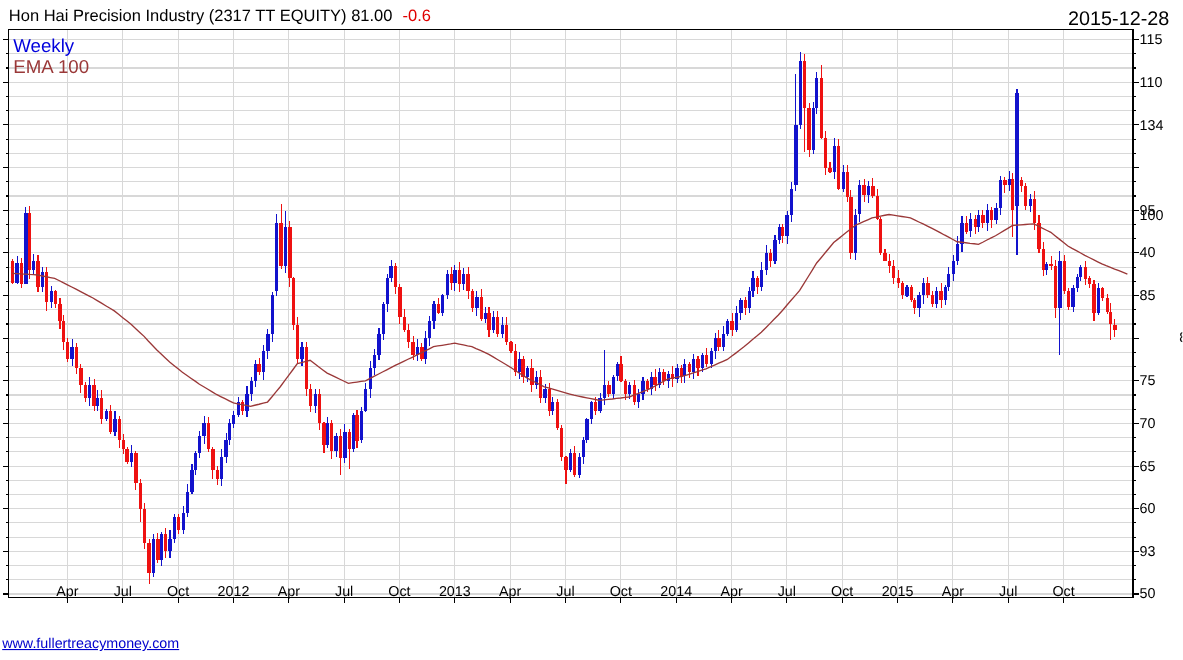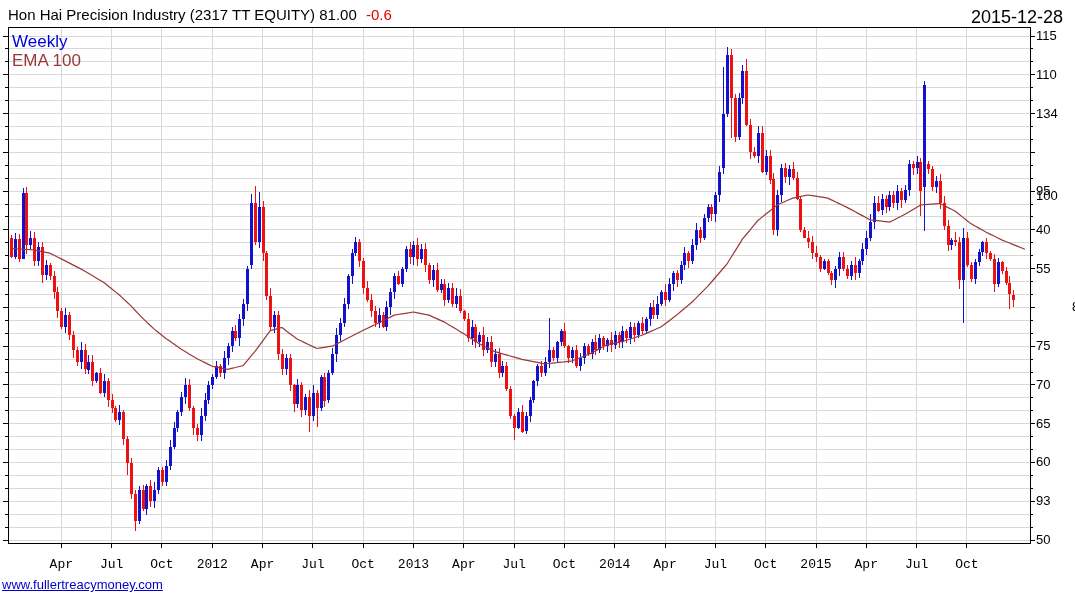--- a/index.html
+++ b/index.html
@@ -6,21 +6,21 @@
   #stage{position:relative;width:1075px;height:600px;background:#fff;overflow:hidden;
          font-family:"Liberation Sans", sans-serif;}
   #titlebar{position:absolute;left:8px;top:6px;font-size:15px;color:#000;white-space:nowrap;}
   #titlebar .chg{margin-left:5px;}
   #chart-date{position:absolute;right:12px;top:7px;font-size:18px;color:#000;}
   #plot{position:absolute;left:0;top:0;}
   .legend-item{position:absolute;font-size:17px;white-space:nowrap;}
   #legend-weekly{left:12px;top:32px;}
   #legend-ema{left:12px;top:51px;}
   .ylab{position:absolute;font-size:13px;color:#000;left:1036px;}
-  .xlab{position:absolute;font-size:13px;color:#000;top:557px;transform:translateX(-50%);white-space:nowrap;font-family:Liberation Mono, monospace;}
+  .xlab{position:absolute;font-size:13px;color:#000;top:530px;transform:translateX(-50%);white-space:nowrap;}
   #footer-link{position:absolute;left:2px;top:577px;font-size:13px;text-decoration:underline;}
   #footer-copy{position:absolute;right:10px;top:579px;font-size:12px;}
 </style>
 </head>
 <body>
 
 <div id="stage">
   <div id="titlebar">
     <span>Hon Hai Precision Industry (2317 TT EQUITY) 81.00</span>
     <span class="chg" style="color: rgb(224, 0, 0);">-0.6</span>
@@ -1239,21 +1239,21 @@
   <div id="legend-weekly" class="legend-item" style="color: rgb(0, 0, 221);">Weekly</div>
   <div id="legend-ema" class="legend-item" style="color: rgb(154, 56, 56);">EMA 100</div>
 
   <a id="footer-link" href="#" style="color: rgb(0, 0, 204);">www.fullertreacymoney.com</a>
 <div class="ylab" style="top: 28px;">115</div>
     <div class="ylab" style="top: 66.769px; text-align: right;">110</div>
     <div class="ylab" style="top: 105.538px;">134</div>
     <div class="ylab" style="top: 160px; margin-top: 28px;">100</div>
     <div class="ylab" style="top: 183.076px;">95</div>
     <div class="ylab" style="top: 221.845px;">40</div>
-    <div class="ylab" style="top: 260.614px;">55</div>
+    <div class="ylab" style="top: 260.614px;">85</div>
     <div class="ylab" style="top: 299.383px; margin-left: 36px;">80</div>
     <div class="ylab" style="top: 338.152px;">75</div>
     <div class="ylab" style="top: 376.921px;">70</div>
     <div class="ylab" style="top: 415.69px;">65</div>
     <div class="ylab" style="top: 454.459px;">60</div>
     <div class="ylab" style="top: 493.228px;">93</div>
     <div class="ylab" style="top: 531.997px;">50</div>
     <div class="xlab" style="left: 61.31px;">Apr</div>
     <div class="xlab" style="left: 111.62px;">Jul</div>
     <div class="xlab" style="left: 161.93px;">Oct</div>

